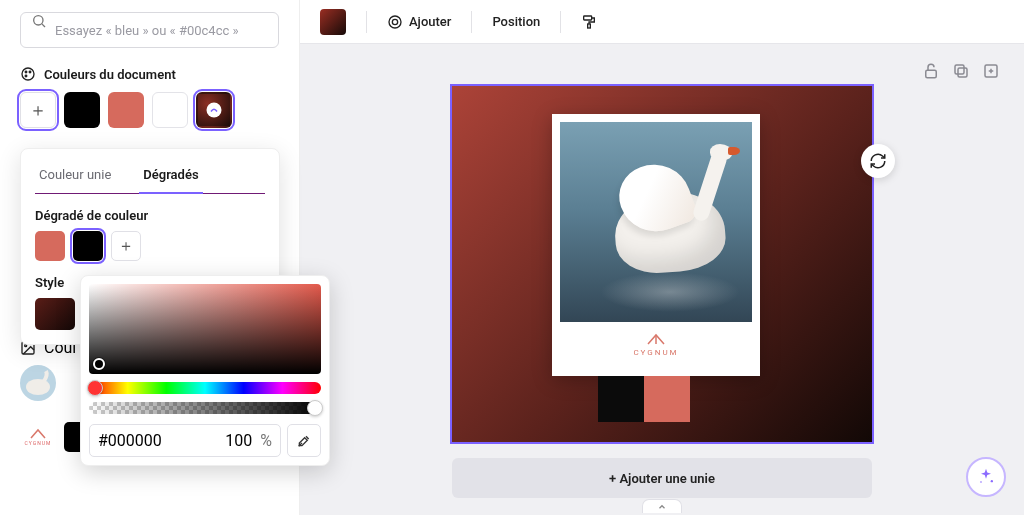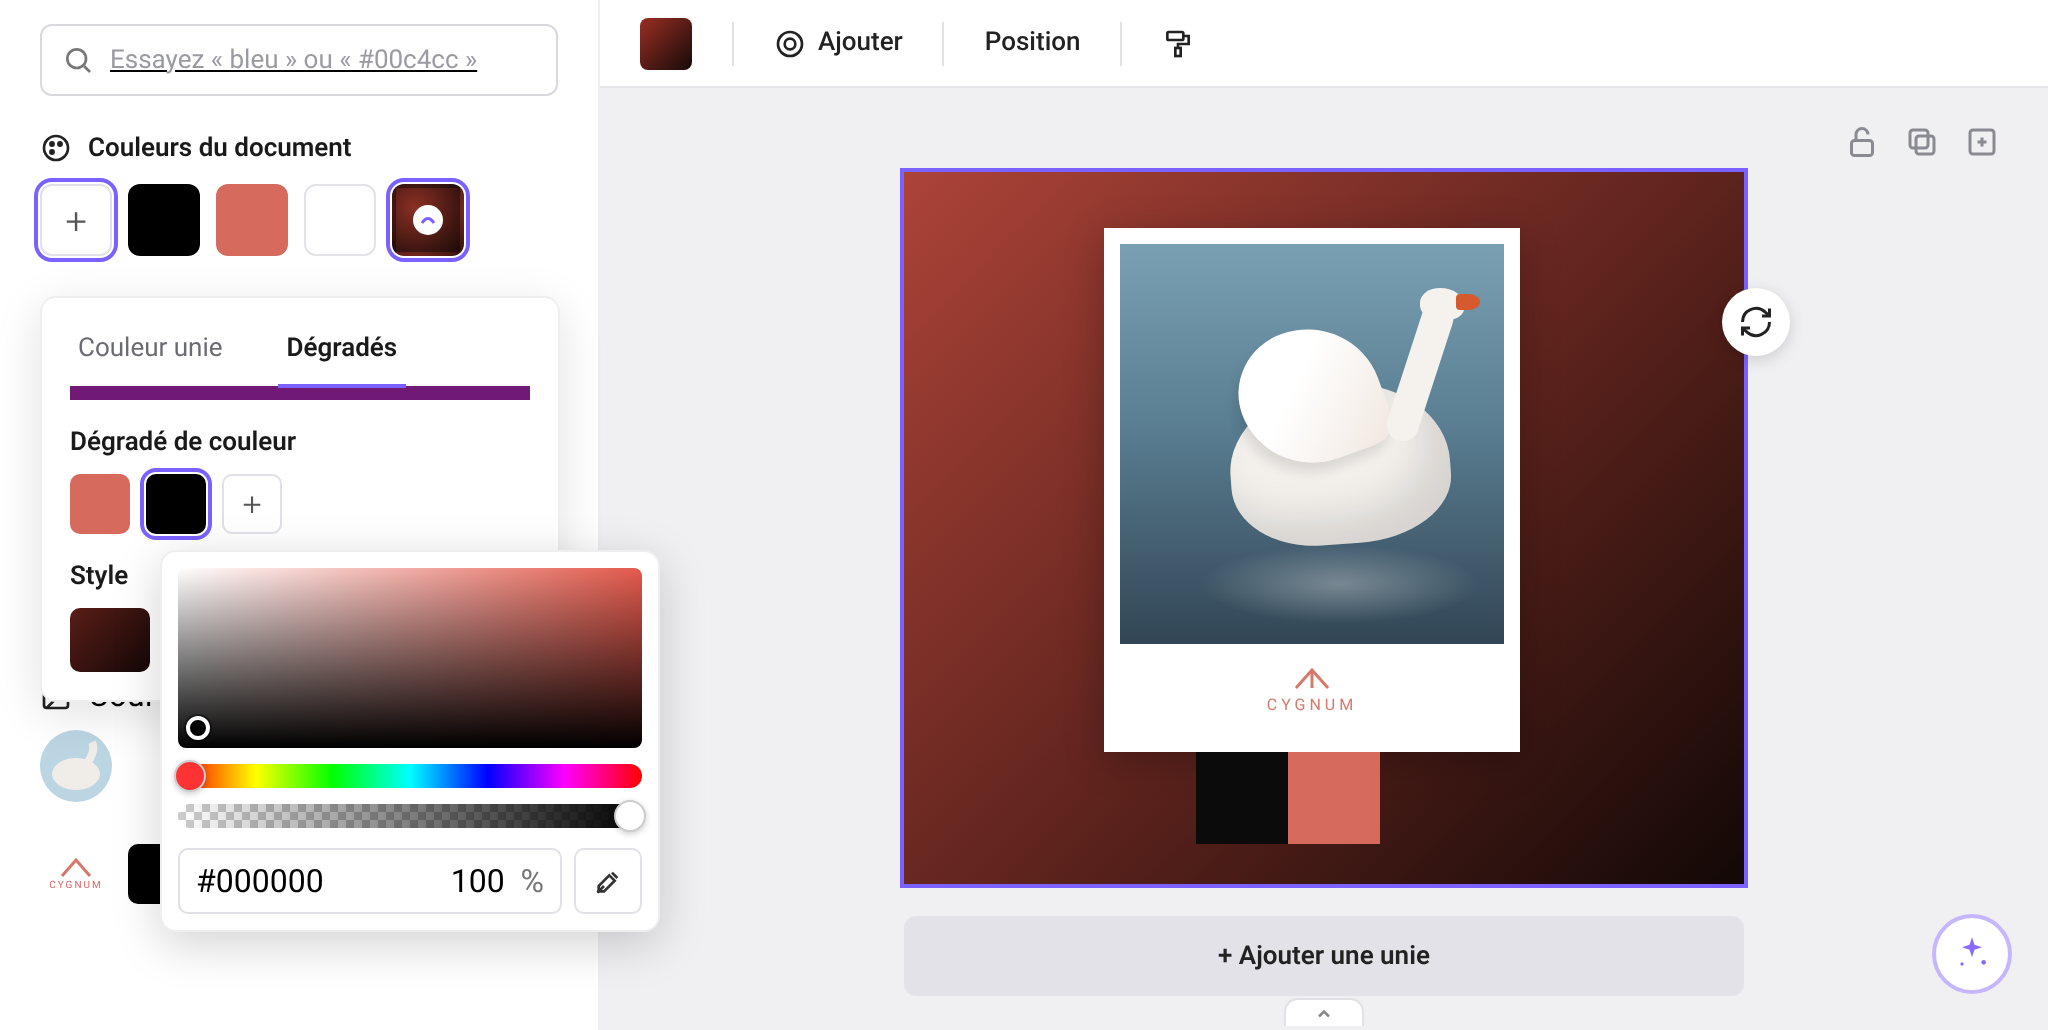--- a/index.html
+++ b/index.html
@@ -1,28 +1,28 @@
 <!DOCTYPE html>
 <html><head>
 <meta charset="utf-8">
 <style>
   * { box-sizing: border-box; margin: 0; padding: 0; font-family: -apple-system, BlinkMacSystemFont, "Segoe UI", Roboto, Helvetica, Arial, sans-serif; }
   body { width: 1024px; height: 515px; overflow: hidden; background: #f0f0f3; display: flex; }
   .sidebar { width: 300px; height: 515px; background: #fff; padding: 12px 20px; position: relative; border-right: 1px solid #eee; }
   .main { flex: 1; display: flex; flex-direction: column; }
-  .search-wrap { border:1px solid #d9d9de; border-radius:6px; height:36px; display:flex; align-items:center; padding:0 10px; gap:8px;text-decoration:underline; }
+  .search-wrap { border:1px solid #d9d9de; border-radius:6px; height:36px; display:flex; padding:0 10px; gap:8px; }
   .search-wrap input { border:none; outline:none; flex:1; font-size:13px; color:#333; }
   .search-wrap input::placeholder { color:#9a9aa2; }
   .section-head { display:flex; align-items:flex-end; gap:8px; margin-top:18px; font-size:13px; font-weight:600; color:#1a1a1a; }
   .swatch-row { display:flex; gap:8px; margin-top:10px; }
   .swatch { width:36px; height:36px; border-radius:6px; border:2px solid transparent; display:flex; align-items:center; justify-content:center; cursor:pointer; }
   .swatch.add { border:1px solid #e0e0e6; color:#555; font-size:18px; }
   .swatch.sel { outline:2px solid #7b61ff; outline-offset:1px; }
   .popover { position:absolute; left:20px; top:148px; width:260px; background:#fff; border:1px solid #eee; border-radius:8px; box-shadow:0 6px 24px rgba(0,0,0,.12); padding:12px 14px 14px; z-index:5; }
-  .tabs { display:flex; gap:24px; border-bottom:7px solid #701a75; margin-bottom:14px; }
+  .tabs { display:flex; gap:24px; border-bottom:1px solid #701a75; margin-bottom:14px; }
   .tab { padding:6px 4px 10px; font-size:13px; color:#6b6b72; cursor:pointer;}
   .tab.active { color:#1a1a1a; font-weight:600; border-bottom:2px solid #7b61ff; margin-bottom:-1px;}
   .sub-label { font-size:13px; font-weight:600; color:#1a1a1a; margin-bottom:8px; }
   .mini-swatch-row { display:flex; gap:8px; margin-bottom:14px; }
   .mini-swatch { width:30px; height:30px; border-radius:5px; cursor:pointer; display:flex; align-items:center; justify-content:center; }
   .mini-swatch.sel { outline:2px solid #7b61ff; outline-offset:1px; }
   .style-row { display:flex; align-items:center; gap:10px; }
   .style-sample { width:40px; height:32px; border-radius:5px; background:linear-gradient(135deg,#5a1d17,#130807); }
   .color-popover { position:absolute; left:80px; top:275px; width:250px; background:#fff; border:1px solid #eee; border-radius:8px; box-shadow:0 6px 24px rgba(0,0,0,.18); padding:8px; z-index:10; }
   .sv-area { width:100%; height:90px; border-radius:4px; position:relative; background: linear-gradient(to top, #000, rgba(0,0,0,0)), linear-gradient(to right, #fff, #e35a4c); }

